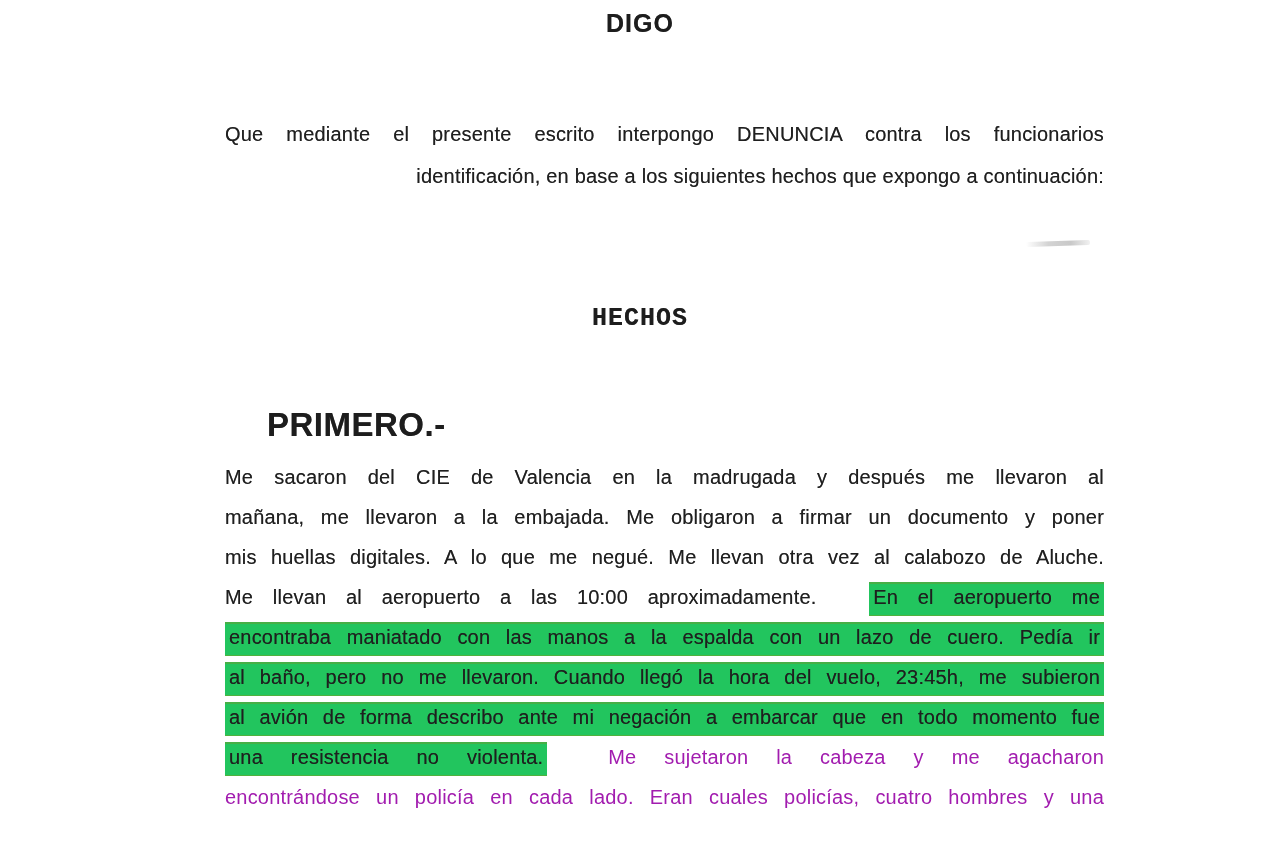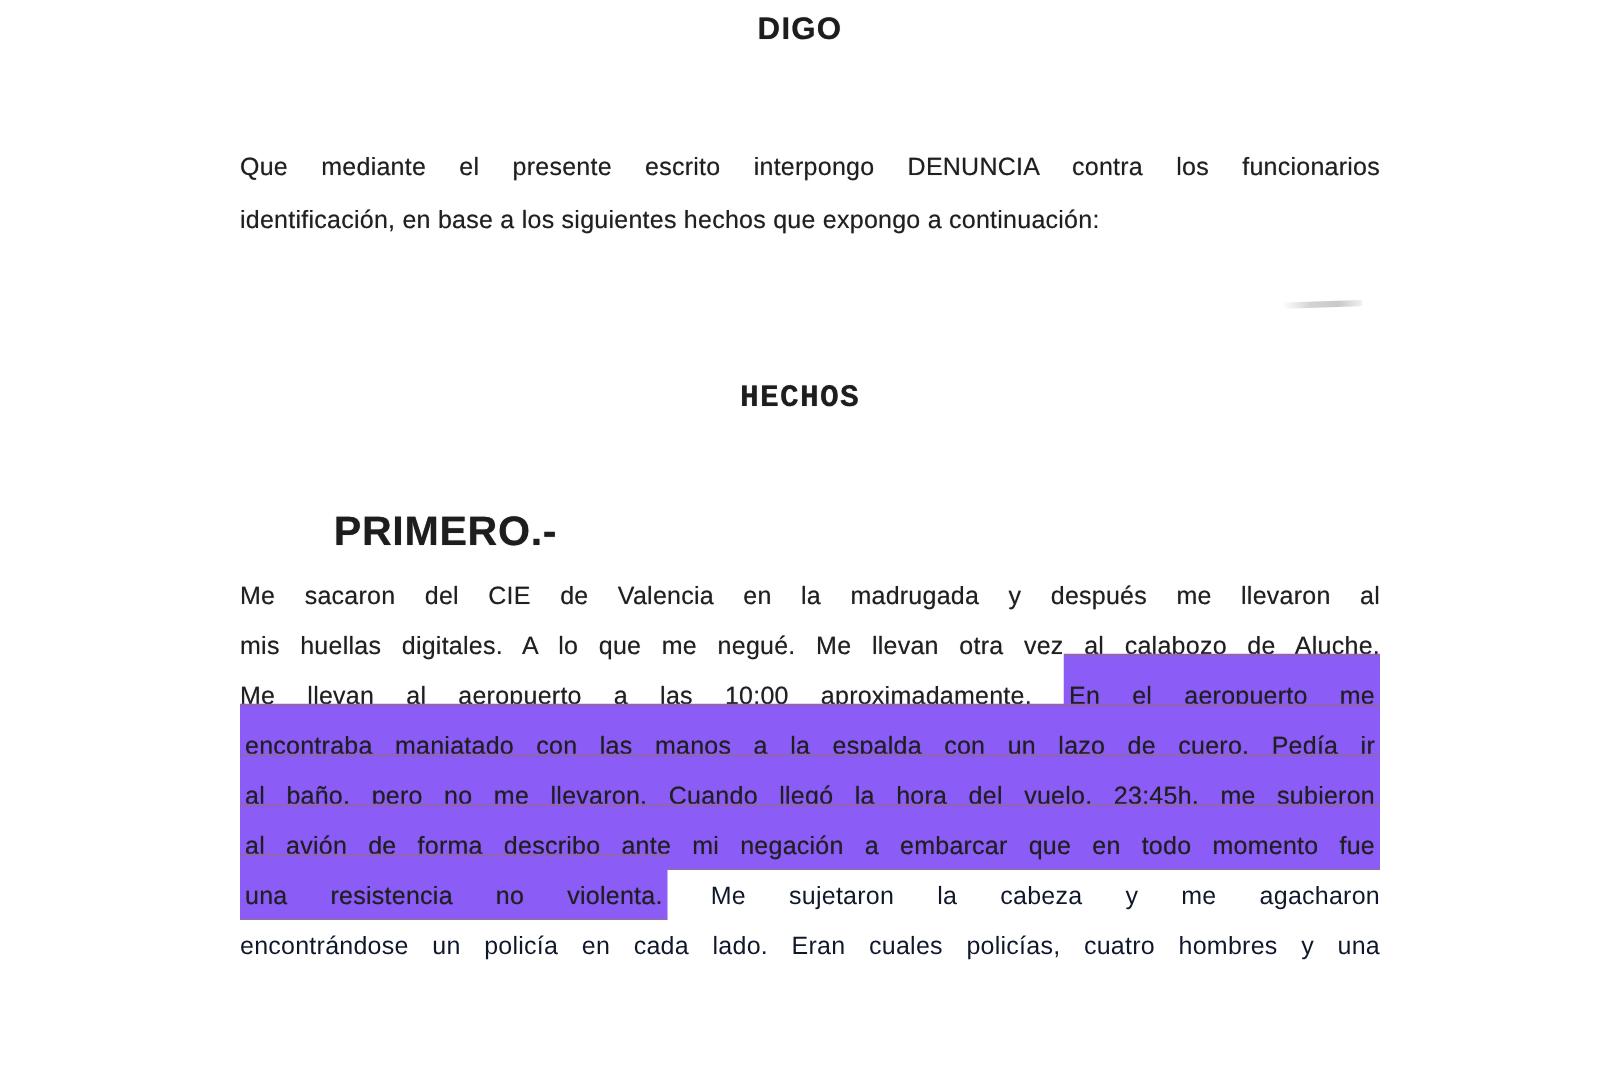--- a/index.html
+++ b/index.html
@@ -34,37 +34,37 @@
     width: 912px;
     font-size: 20px;
     color: #1f1f1f;
   }
   .para-intro   { top: 113px; }
   .para-primero { top: 457px; }
   .para-intro   .line { height: 42px; line-height: 42px; }
   .para-primero .line { height: 40px; line-height: 40px; }
 
   .line {
-    text-align: left;
+    text-align: right;
     white-space: nowrap;
     letter-spacing: 0.2px;
   }
   .line.just {
     white-space: normal;
     text-align: justify;
     text-align-last: justify;
   }
-  .seg { text-shadow: 0 0 0.6px rgba(25,25,25,0.6); }
+  .seg { text-shadow: 0 0 0.6px rgba(25,25,25,0.6); margin-left: 33px; }
   .seg.highlight {
-    background: #8b5cf6;
-    padding: 23px 4px 8px 4px;
+    background: #22c55e;
+    padding: 4px 4px 8px 4px;
     box-shadow: inset 0 2px 0 rgba(170,120,10,0.28), inset 0 -1px 0 rgba(170,140,0,0.35);
   }
   .seg.faded {
-    color: #0f172a;
+    color: #a21caf;
     text-shadow: none;
   }
 
   .smudge {
     position: absolute;
     top: 241px; left: 1026px;
     width: 64px; height: 5px;
     background: linear-gradient(90deg, rgba(120,120,120,0) 0%, rgba(110,110,110,0.55) 35%, rgba(90,90,90,0.6) 70%, rgba(130,130,130,0.2) 100%);
     transform: rotate(-2deg);
     border-radius: 2px;
@@ -83,20 +83,21 @@
     </div>
 
   <div class="smudge"></div>
 
   <div class="heading h-hechos">HECHOS</div>
 
   <div class="heading h-primero">PRIMERO.-</div>
 
   <div class="para para-primero">
       <div class="line just"><span class="seg normal">Me sacaron del CIE de Valencia en la madrugada y después me llevaron al</span></div>
+      <div class="line just"><span class="seg normal">mañana, me llevaron a la embajada. Me obligaron a firmar un documento y poner</span></div>
       <div class="line just"><span class="seg normal">mis huellas digitales. A lo que me negué. Me llevan otra vez al calabozo de Aluche.</span></div>
       <div class="line just"><span class="seg normal">Me llevan al aeropuerto a las 10:00 aproximadamente. </span><span class="seg highlight">En el aeropuerto me</span></div>
       <div class="line just"><span class="seg highlight">encontraba maniatado con las manos a la espalda con un lazo de cuero. Pedía ir</span></div>
       <div class="line just"><span class="seg highlight">al baño, pero no me llevaron. Cuando llegó la hora del vuelo, 23:45h, me subieron</span></div>
       <div class="line just"><span class="seg highlight">al avión de forma describo ante mi negación a embarcar que en todo momento fue</span></div>
       <div class="line just"><span class="seg highlight">una resistencia no violenta.</span><span class="seg faded"> Me sujetaron la cabeza y me agacharon</span></div>
       <div class="line just"><span class="seg faded">encontrándose un policía en cada lado. Eran cuales policías, cuatro hombres y una</span></div>
     </div>
 </div>
 

